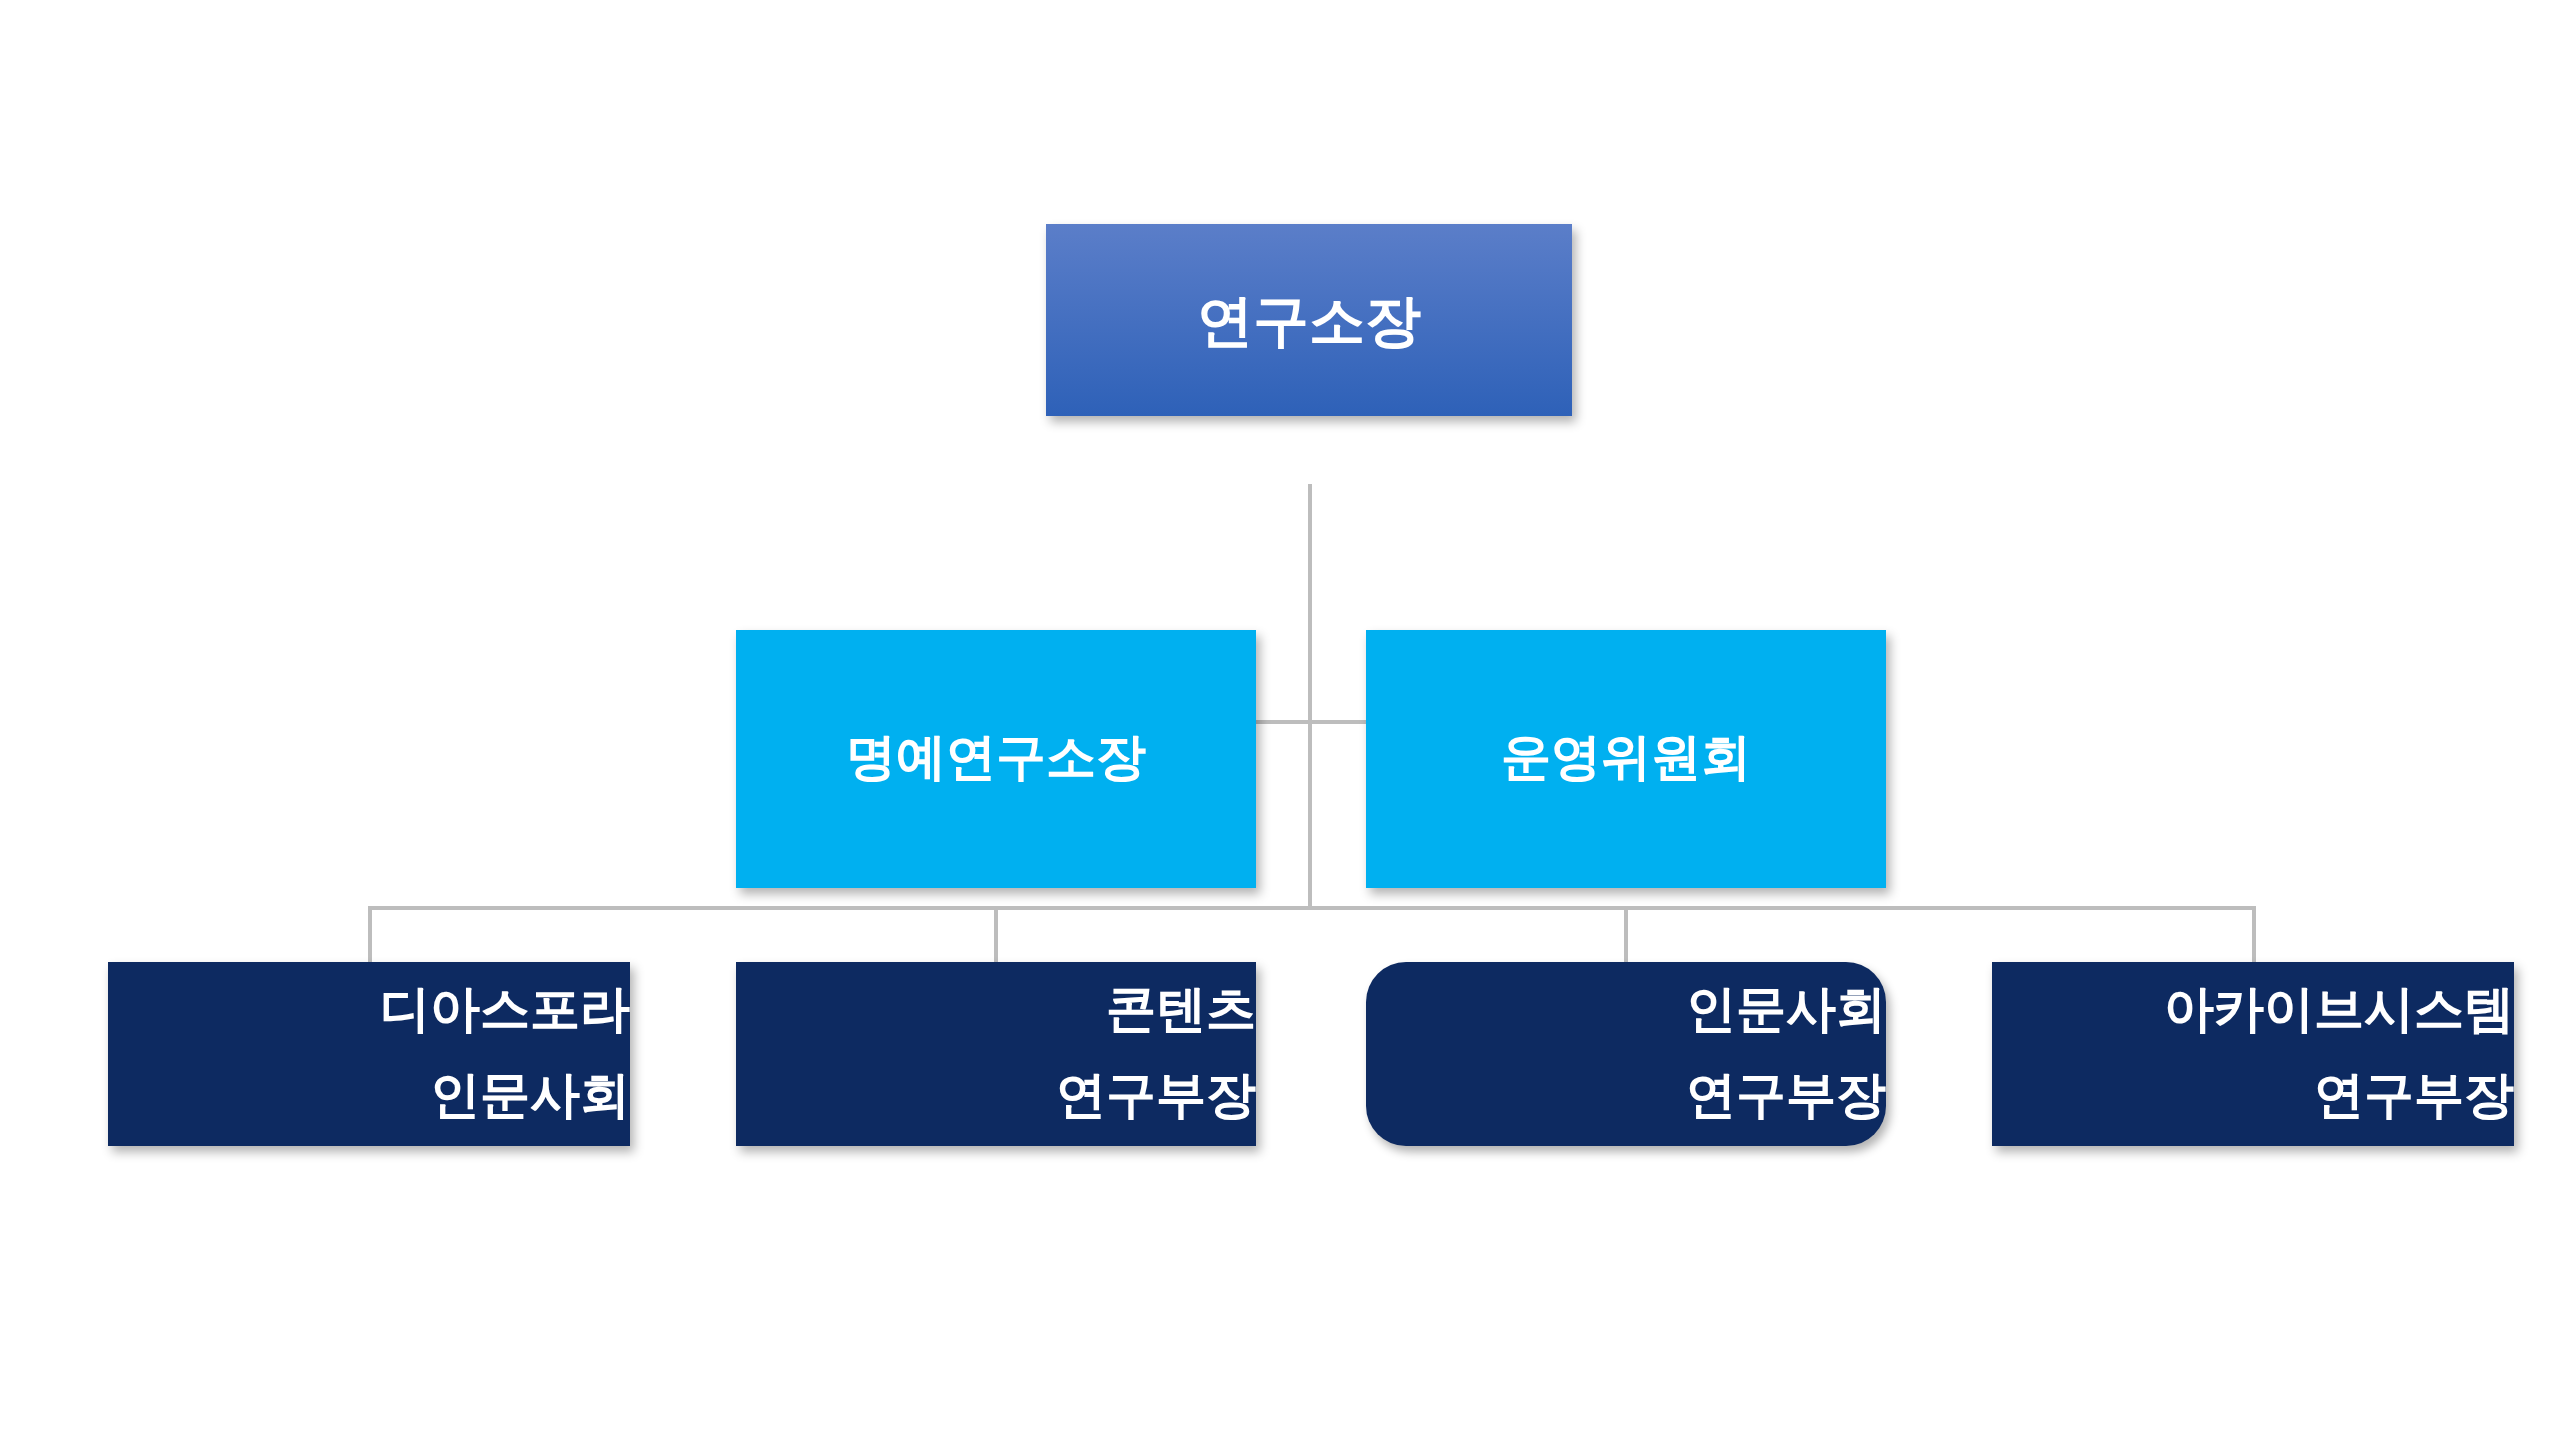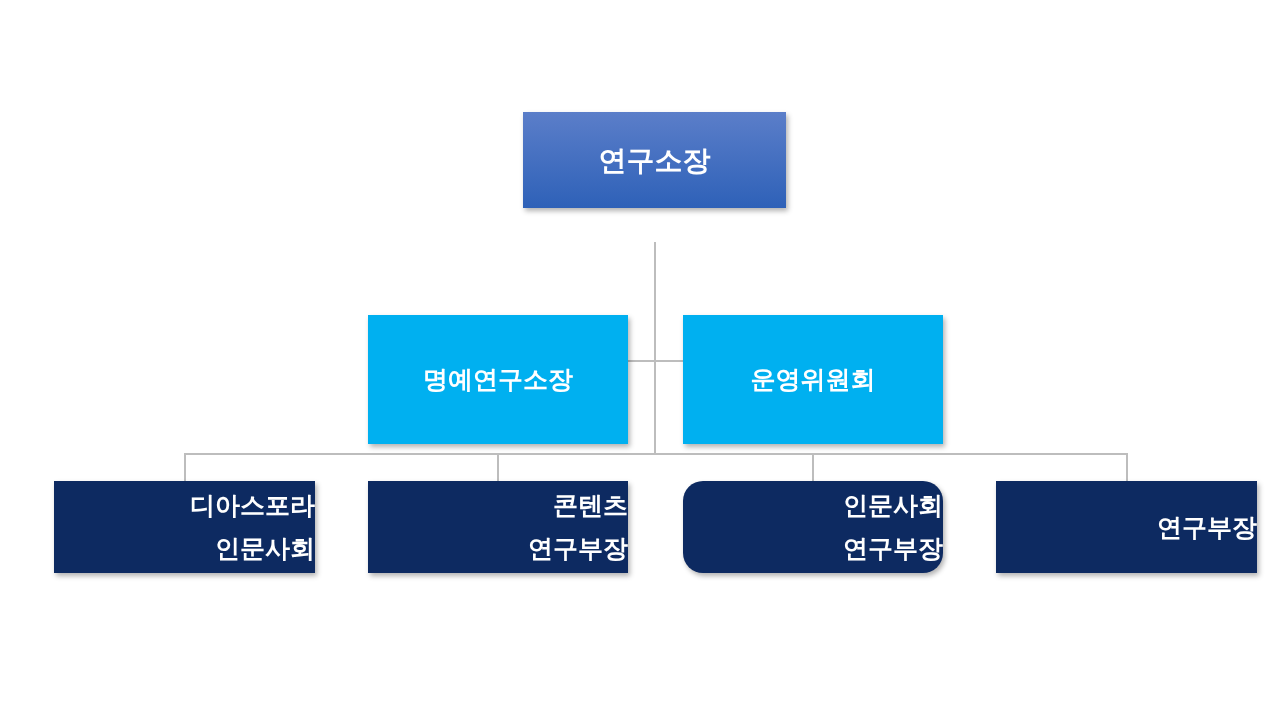--- a/index.html
+++ b/index.html
@@ -99,16 +99,17 @@
   </div>
   <div class="node node-dept node-dept2">
     <span class="line">콘텐츠</span>
     <span class="line">연구부장</span>
   </div>
   <div class="node node-dept node-dept3">
     <span class="line">인문사회</span>
     <span class="line">연구부장</span>
   </div>
   <div class="node node-dept node-dept4">
+    <span class="line">아카이브시스템</span>
     <span class="line">연구부장</span>
   </div>
 
 </div>
 
 </body></html>

